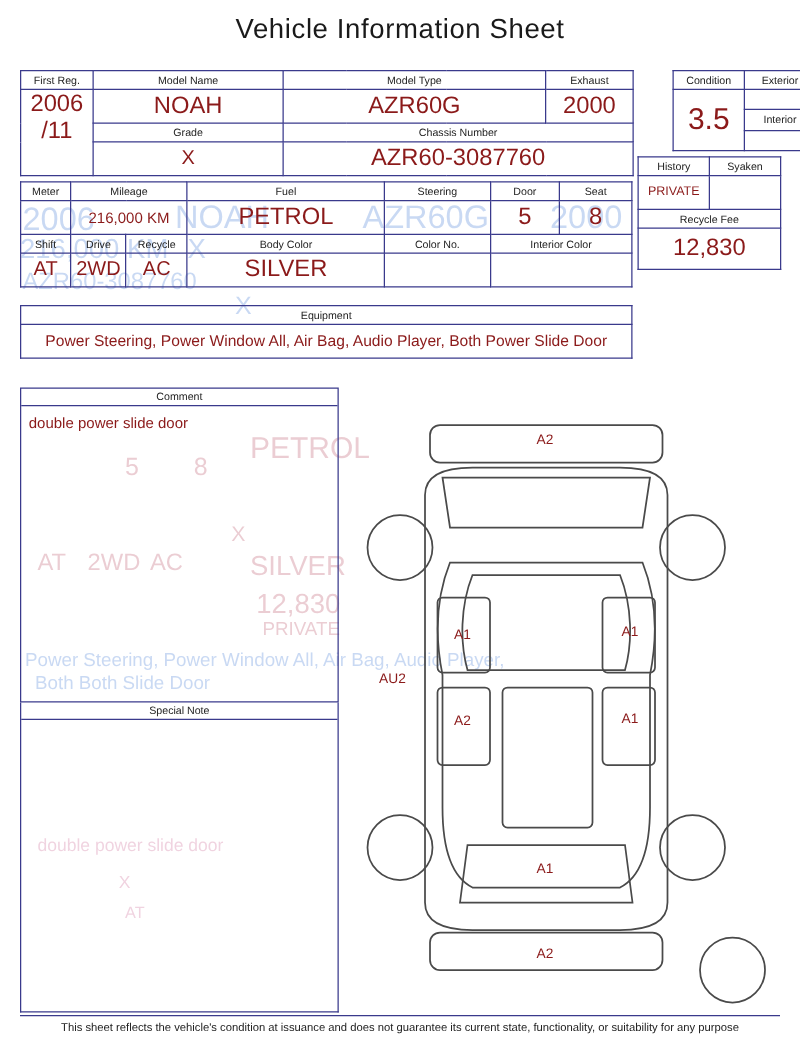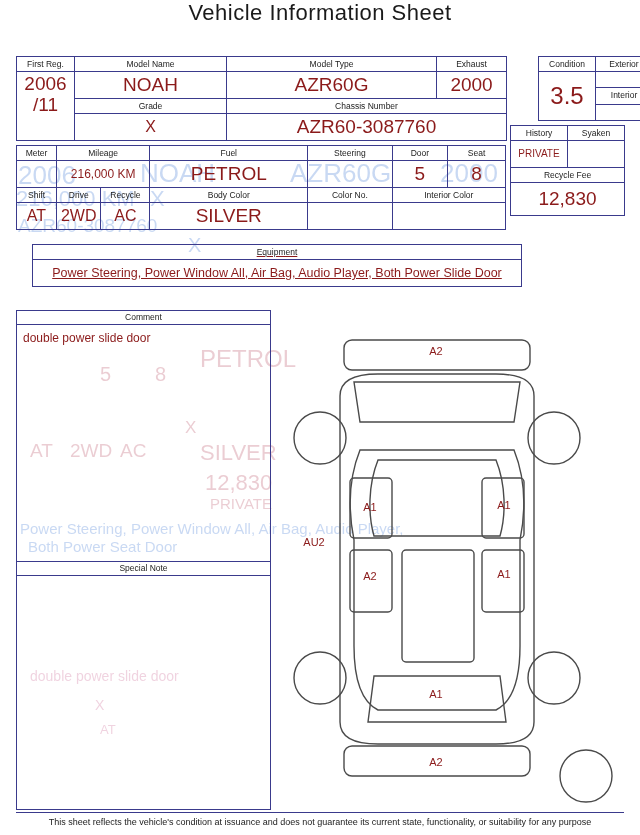--- a/index.html
+++ b/index.html
@@ -19,20 +19,21 @@
     position: relative;
     width: 640px;
     height: 835px;
     box-sizing: border-box;
   }
   .title {
     text-align: center;
     font-size: 22px;
     color: #1a1a1a;
     font-weight: normal;
+    padding-top: 10px;
     padding-bottom: 8px;
     letter-spacing: 0.5px;
   }
   
   table.grid {
     border-collapse: collapse;
     table-layout: fixed;
   }
   table.grid td {
     border: 1px solid #3a3a8c;
@@ -187,21 +188,21 @@
     <div class="wm red" style="left:100px; top:363px; font-size:20px;">5</div>
     <div class="wm red" style="left:155px; top:363px; font-size:20px;">8</div>
     <div class="wm red" style="left:185px; top:418px; font-size:17px;">X</div>
     <div class="wm red" style="left:200px; top:440px; font-size:22px;">SILVER</div>
     <div class="wm red" style="left:30px;  top:440px; font-size:19px;">AT</div>
     <div class="wm red" style="left:70px;  top:440px; font-size:19px;">2WD</div>
     <div class="wm red" style="left:120px; top:440px; font-size:19px;">AC</div>
     <div class="wm red" style="left:205px; top:470px; font-size:22px;">12,830</div>
     <div class="wm red" style="left:210px; top:495px; font-size:15px;">PRIVATE</div>
     <div class="wm" style="left:20px;  top:520px; font-size:15px;">Power Steering, Power Window  All, Air Bag, Audio Player,</div>
-    <div class="wm" style="left:28px;  top:538px; font-size:15px;">Both Power Seat Door</div>
+    <div class="wm" style="left:28px;  top:538px; font-size:15px;">Both Both Slide Door</div>
     <div class="wm pink" style="left:30px; top:668px; font-size:14px;">double power slide door</div>
     <div class="wm pink" style="left:95px; top:697px; font-size:14px;">X</div>
     <div class="wm pink" style="left:100px; top:722px; font-size:13px;">AT</div>
   </div>
 
   <div class="title">Vehicle Information Sheet</div>
 
   <div class="top-wrap">
     <div class="row-flex">
 
@@ -332,21 +333,21 @@
           </tr>
           <tr>
             <td class="val big" colspan="2" style="height:32px;">12,830</td>
           </tr>
         </tbody>
           </table>
       </div>
     </div>
   </div>
 
-  <div style="position:absolute; left:32px; top:244px; width:608px;text-decoration:underline;">
+  <div style="position:absolute; left:16px; top:244px; width:608px;">
     <div class="row-flex">
       <div style="width:490px;">
         <table class="grid" style="width:490px;">
           <tbody>
               <tr>
                 <td class="hdr">Equipment</td>
               </tr>
           <tr>
                 <td class="equip-text" style="height:26px;">Power Steering, Power Window  All, Air Bag, Audio Player, Both Power Slide Door</td>
               </tr>

